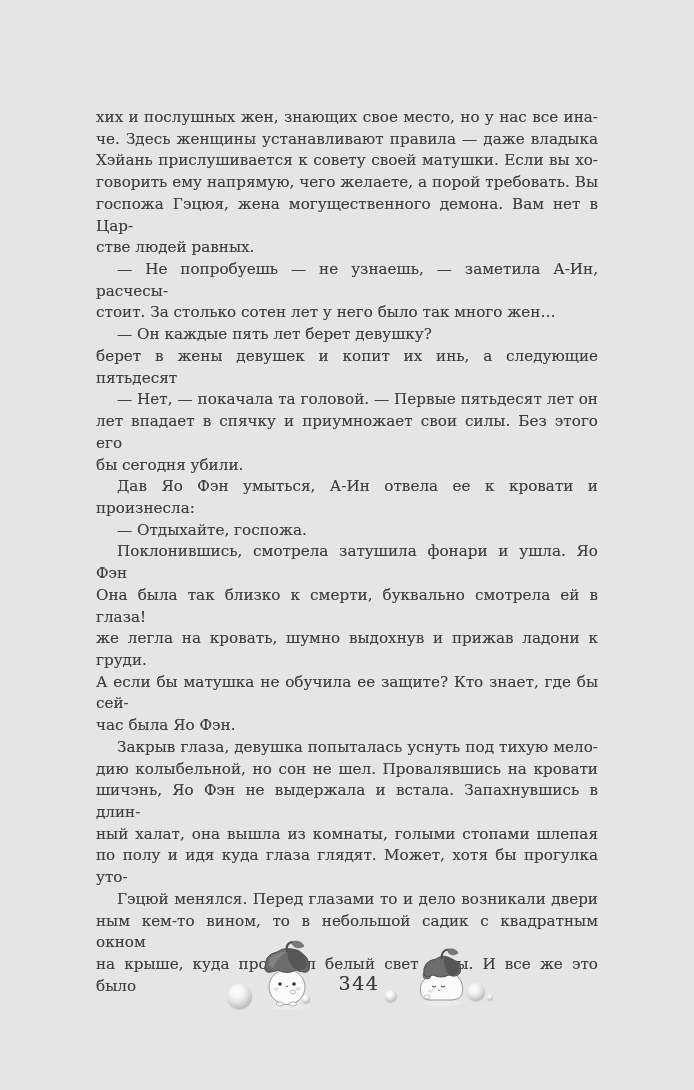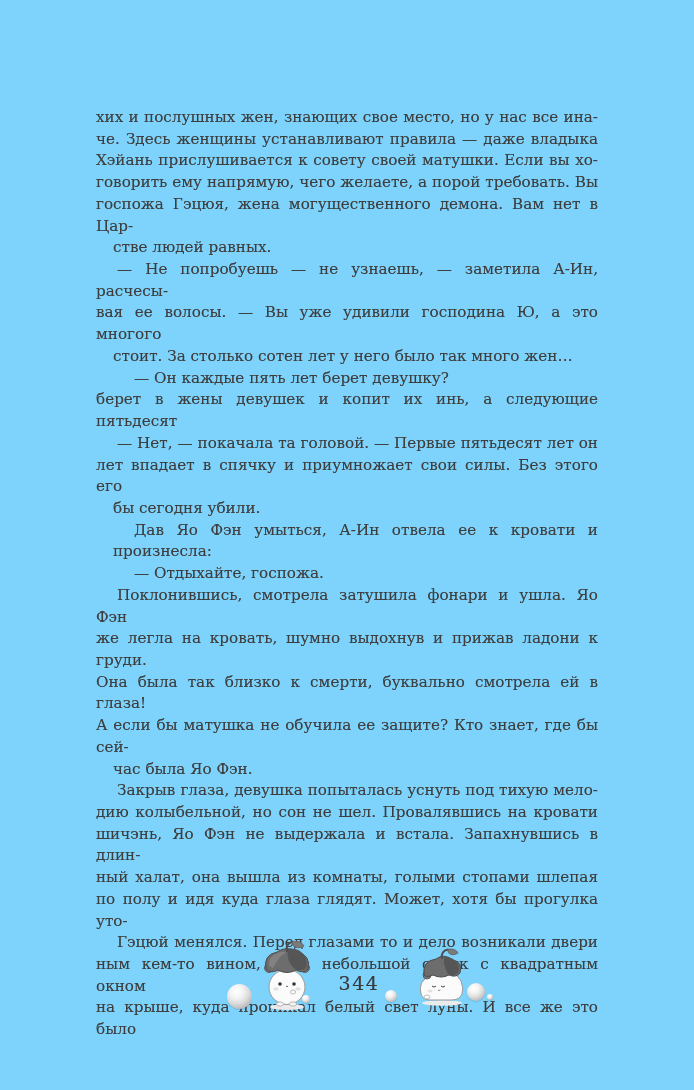--- a/index.html
+++ b/index.html
@@ -1,39 +1,39 @@
 <!DOCTYPE html>
 <html lang="ru"><head>
 <meta charset="utf-8">
 <style>
   html, body { margin: 0; padding: 0; }
   .page {
     position: relative;
     width: 694px;
     height: 1090px;
-    background: #7dd3fc;
+    background: #e5e5e5;
     font-family: "DejaVu Serif", "Liberation Serif", serif;
     color: #3e3e3e;
     overflow: hidden;
   }
   .text-block {
     position: absolute;
     left: 96px;
     top: 107px;
     width: 502px;
     font-size: 15.2px;
     line-height: 21.72px;
     text-shadow: 0 0 0.5px rgba(62,62,62,0.45);
   }
   .paragraph { margin: 0; }
   .line {
     text-align: justify;
     text-align-last: justify;
   }
-  .line.last { text-align-last: left; margin-left: 17px; }
+  .line.last { text-align-last: left; }
   .line.indent { text-indent: 21px; }
 
   .footer-number {
     position: absolute;
     top: 972px;
     left: 0;
     width: 100%;
     text-align: center;
     font-size: 19px;
     letter-spacing: 1.5px;
@@ -67,42 +67,41 @@
       <div class="paragraph">
         <div class="line">хих и послушных жен, знающих свое место, но у нас все ина-</div>
         <div class="line">че. Здесь женщины устанавливают правила — даже владыка</div>
         <div class="line">Хэйань прислушивается к совету своей матушки. Если вы хо-</div>
         <div class="line">говорить ему напрямую, чего желаете, а порой требовать. Вы</div>
         <div class="line">госпожа Гэцюя, жена могущественного демона. Вам нет в Цар-</div>
         <div class="line last">стве людей равных.</div>
       </div>
       <div class="paragraph">
         <div class="line indent">— Не попробуешь — не узнаешь, — заметила А-Ин, расчесы-</div>
-        <div class="line">вая ее волосы. — Вы уже удивили господина Ю, а это многого</div>
         <div class="line last">стоит. За столько сотен лет у него было так много жен…</div>
       </div>
       <div class="paragraph">
         <div class="line last indent">— Он каждые пять лет берет девушку?</div>
       </div>
       <div class="paragraph">
         <div class="line">берет в жены девушек и копит их инь, а следующие пятьдесят</div>
         <div class="line indent">— Нет, — покачала та головой. — Первые пятьдесят лет он</div>
         <div class="line">лет впадает в спячку и приумножает свои силы. Без этого его</div>
         <div class="line last">бы сегодня убили.</div>
       </div>
       <div class="paragraph">
         <div class="line last indent">Дав Яо Фэн умыться, А-Ин отвела ее к кровати и произнесла:</div>
       </div>
       <div class="paragraph">
         <div class="line last indent">— Отдыхайте, госпожа.</div>
       </div>
       <div class="paragraph">
         <div class="line indent">Поклонившись, смотрела затушила фонари и ушла. Яо Фэн</div>
+        <div class="line">Она была так близко к смерти, буквально смотрела ей в глаза!</div>
         <div class="line">же легла на кровать, шумно выдохнув и прижав ладони к груди.</div>
-        <div class="line">Она была так близко к смерти, буквально смотрела ей в глаза!</div>
         <div class="line">А если бы матушка не обучила ее защите? Кто знает, где бы сей-</div>
         <div class="line last">час была Яо Фэн.</div>
       </div>
       <div class="paragraph">
         <div class="line indent">Закрыв глаза, девушка попыталась уснуть под тихую мело-</div>
         <div class="line">дию колыбельной, но сон не шел. Провалявшись на кровати</div>
         <div class="line">шичэнь, Яо Фэн не выдержала и встала. Запахнувшись в длин-</div>
         <div class="line">ный халат, она вышла из комнаты, голыми стопами шлепая</div>
         <div class="line">по полу и идя куда глаза глядят. Может, хотя бы прогулка уто-</div>
       </div>

